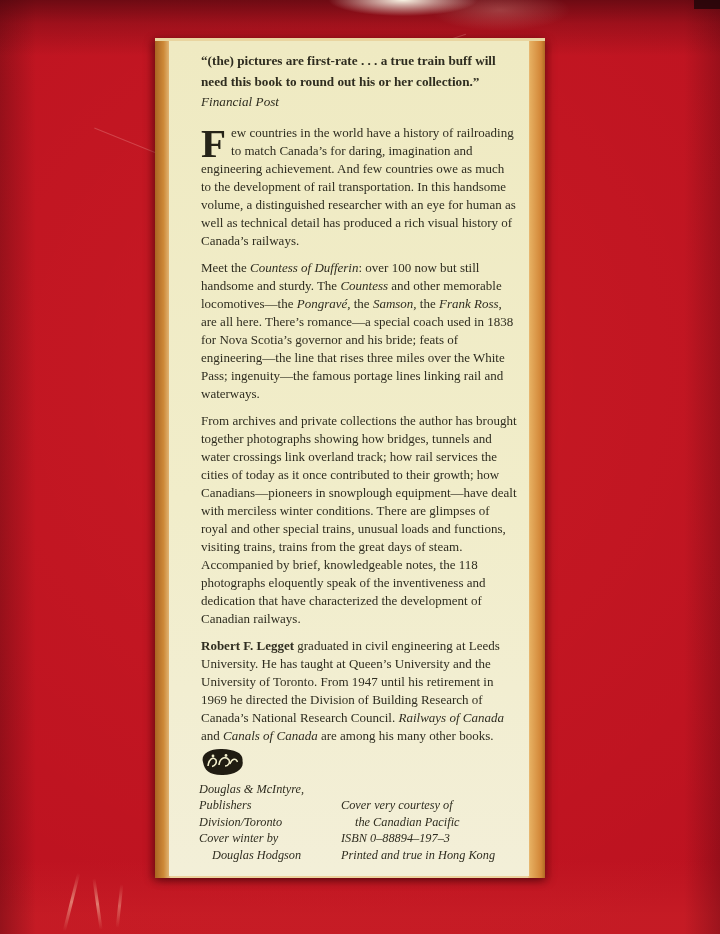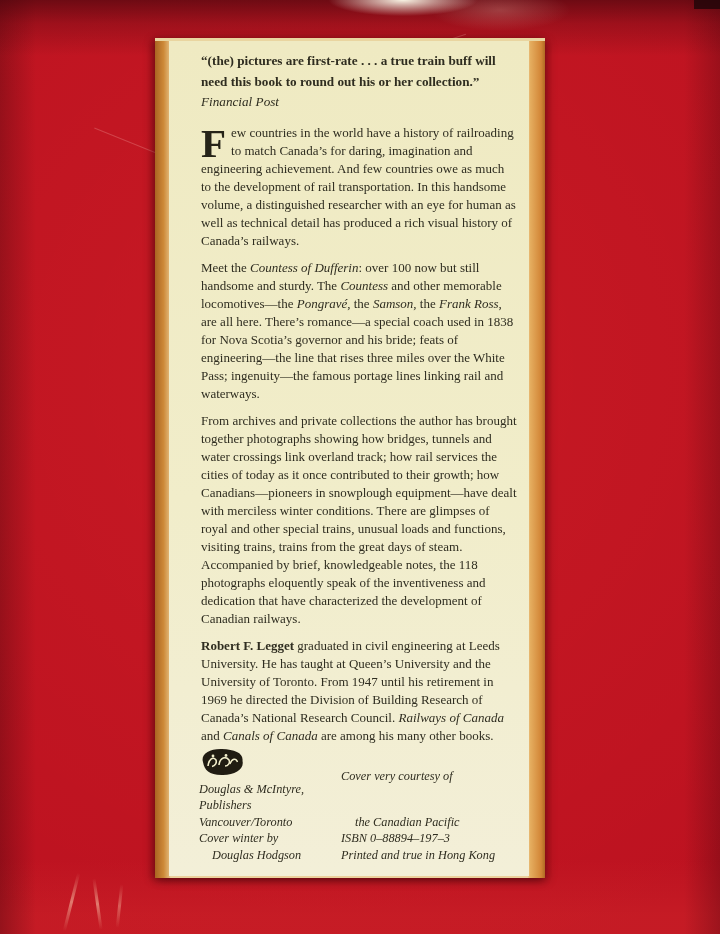--- a/index.html
+++ b/index.html
@@ -43,21 +43,21 @@
   .quote-top{font-size:13.2px;line-height:20.5px;margin:4px 0 11px;}
   .para{text-align:left;}
   .dropcap{float:left;font-size:41px;line-height:32px;font-weight:bold;padding:3px 5px 0 0;color:#262418;}
   .quote-bottom{font-size:13.2px;line-height:19.2px;margin-top:13px;}
 
   .panel-bottom{position:absolute;left:30px;right:8px;bottom:13px;display:flex;align-items:flex-end;font-style:italic;}
   .pub-col{flex:0 0 132px;font-size:12.3px;line-height:16.5px;}
   .credits-col{margin-left:10px;font-size:12.3px;line-height:16.5px;}
   .logo{display:block;margin:0 0 4px 0;}
   .designer{padding-left:13px;}
-  .credit-indent{padding-left:14px;margin-top:29px;}
+  .credit-indent{padding-left:14px;}
 </style>
 </head>
 <body>
 
 <div>
   <div class="corner-dark"></div>
   <div class="scratch scratch1"></div>
   <div class="scratch scratch2"></div>
   <div class="crease crease1"></div>
   <div class="crease crease2"></div>
@@ -86,21 +86,21 @@
         <div class="pub-col">
           <svg class="logo" width="46" height="30" viewBox="0 0 46 30">
             <path d="M4,15 C1.5,7.5 10,1.5 23,2 C36,2.5 44.5,6 43.5,14 C45.5,22 36,28.5 22.5,28 C10,27.5 5.5,23.5 4,15 Z" fill="#201c12"></path>
             <path d="M9,19 C10,12 14,9 17,13 C18,16 16,19 13,19.5" fill="none" stroke="#f1edca" stroke-width="1.6"></path>
             <path d="M20,18 C21,10 27,9 30,13 C31.5,16 29,19 26,19" fill="none" stroke="#f1edca" stroke-width="1.6"></path>
             <path d="M31,17 C33,11 37,11 38.5,15" fill="none" stroke="#f1edca" stroke-width="1.4"></path>
             <circle cx="14" cy="9" r="1.4" fill="#f1edca"></circle>
             <circle cx="27" cy="8.5" r="1.4" fill="#f1edca"></circle>
           </svg>
           <div>Douglas &amp; McIntyre, Publishers</div>
-          <div>Vancouver/Toronto</div>
+          <div>Division/Toronto</div>
           <div>Cover winter by</div>
           <div class="designer">Douglas Hodgson</div>
         </div>
 
         <div class="credits-col">
           <div>Cover very courtesy of</div>
           <div class="credit-indent">the Canadian Pacific</div>
           <div>ISBN 0–88894–197–3</div>
           <div>Printed and true in Hong Kong</div>
         </div>

